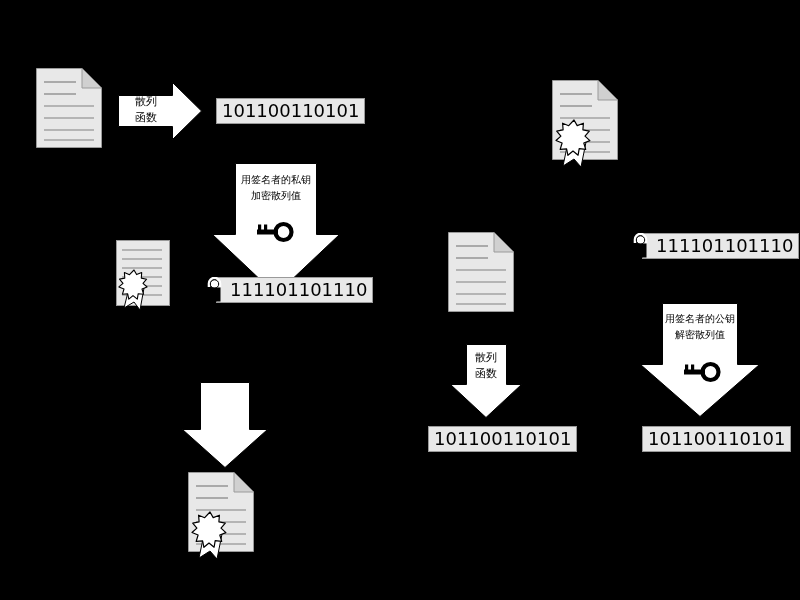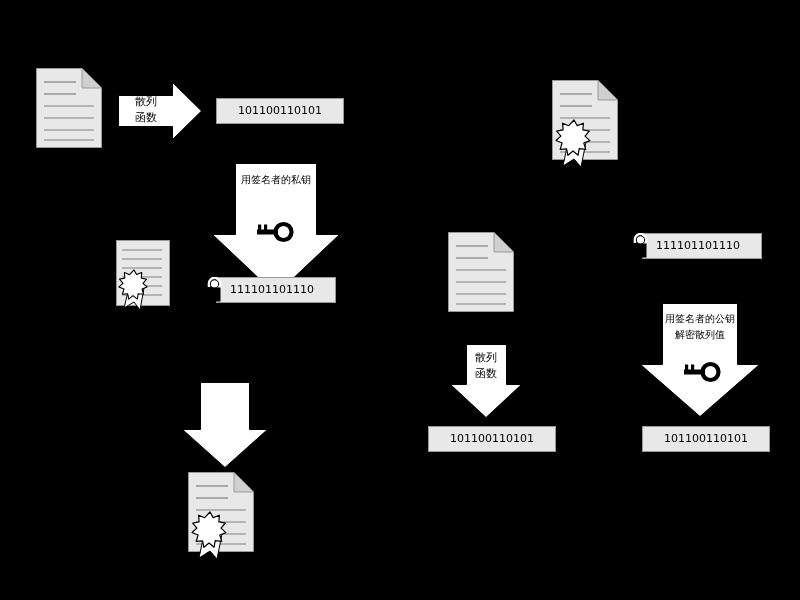--- a/index.html
+++ b/index.html
@@ -4,22 +4,22 @@
 <style>
   html,body{margin:0;padding:0;background:#000;}
   body{width:800px;height:600px;position:relative;overflow:hidden;
        font-family:"DejaVu Sans","Liberation Sans",sans-serif;}
   #stage{position:absolute;left:0;top:0;width:800px;height:600px;}
   .node{position:absolute;}
   
   .hashbox{
     background:#e8e8e8;border:1px solid #9a9a9a;
     color:#000;font-family:"DejaVu Sans","Liberation Sans",sans-serif;
-    font-size:11px;line-height:24px;height:24px;
-    padding:0 21px;white-space:nowrap;text-align:left;
+    font-size:18px;line-height:24px;height:24px;
+    padding:0 5px;white-space:nowrap;text-align:left;
     box-sizing:content-box;
   }
   .hashbox.enc{padding-left:13px;}
   
   .lock{position:absolute;left:-10px;top:0px;width:18px;height:25px;}
   
   .svgwrap{position:absolute;display:block;}
   .svgwrap svg{display:block;overflow:visible;}
   
   .arrowlabel{
@@ -64,20 +64,21 @@
     <div class="hashbox">101100110101</div>
   </div>
 
   <span class="svgwrap" style="left:212px;top:163px;">
     <svg width="128" height="132" viewBox="0 0 128 132">
       <path d="M23.5,0.5 H104.5 V71.5 H127.5 L64,131.5 L0.5,71.5 H23.5 Z" fill="#ffffff" stroke="#000000" stroke-width="1"></path>
     </svg>
   </span>
   <div class="arrowlabel big" style="left:212px;top:172px;width:128px;">
     <div>用签名者的私钥</div>
+    <div>加密散列值</div>
   </div>
 
   <span class="svgwrap" style="left:255px;top:222px;">
     <svg width="38" height="20" viewBox="0 0 38 20">
       <g fill="#000000">
         <rect x="2" y="7.5" width="21" height="5"></rect>
         <rect x="3" y="2.5" width="3.2" height="6"></rect>
         <rect x="9" y="2.5" width="3.2" height="6"></rect>
         <circle cx="28.5" cy="10" r="8" fill="none" stroke="#000000" stroke-width="4.2"></circle>
       </g>

